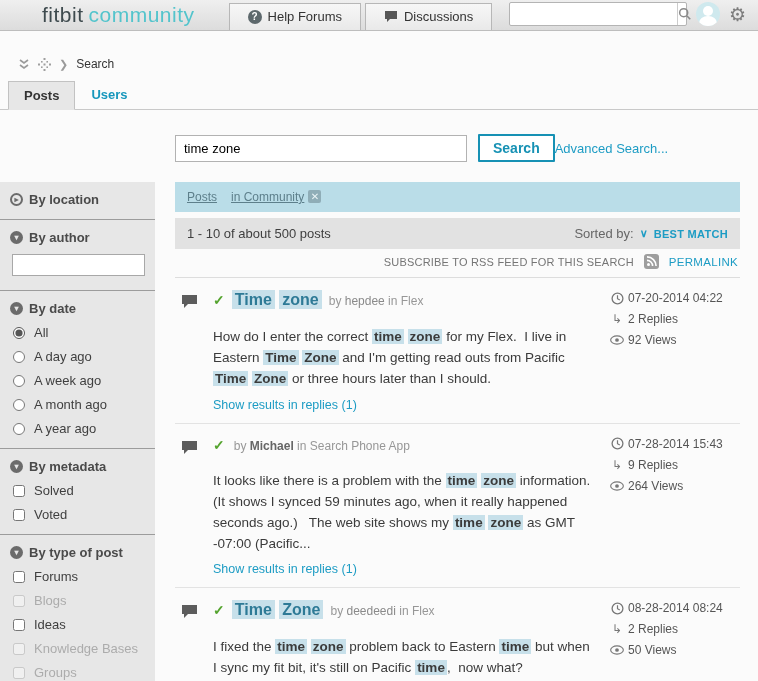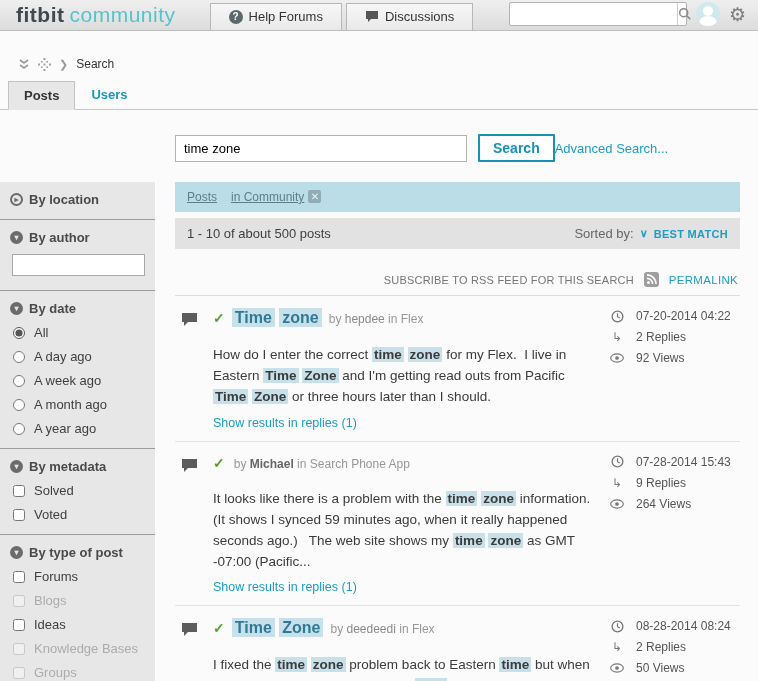--- a/index.html
+++ b/index.html
@@ -3,21 +3,21 @@
 <meta charset="utf-8">
 <style>
   * { margin:0; padding:0; box-sizing:border-box; }
   html,body { width:758px; height:681px; overflow:hidden; background:#fbfbfb;
     font-family:"Liberation Sans", sans-serif; color:#3b3b3b; }
 
   
   .header { height:31px; background:linear-gradient(#efefef,#dcdcdc);
     border-bottom:1px solid #bdbdbd; display:flex; align-items:flex-end; }
   .logo { margin:0 0 3px 16px; font-size:21px; letter-spacing:.5px; display:flex; gap:5px; align-items:baseline;}
-  .logo .fit { color:#3e4a4e; font-weight:bold; }
+  .logo .fit { color:#3e4a4e; font-weight:normal;margin-left:26px; }
   .logo .comm { color:#53c4cc; }
   .hnav { display:flex; margin-left:34px; gap:4px; }
   .htab { display:flex; align-items:center; gap:6px; background:linear-gradient(#f7f7f7,#e9e9e9);
     border:1px solid #b7b7b7; border-bottom:none; padding:5px 18px 6px; font-size:13px; color:#333; cursor:pointer;}
   .qicon { width:14px; height:14px; border-radius:50%; background:#5d686c; color:#fff; font-size:10px;
     font-weight:bold; display:inline-flex; align-items:center; justify-content:center; }
   .hright { margin-left:auto; display:flex; align-items:center; gap:9px; padding:0 12px 4px 0; }
   .hsearch { width:178px; height:24px; background:#fff; border:1px solid #b4b4b4; border-radius:2px;
     display:flex; align-items:center; }
   .hsearch input { flex:1; border:none; outline:none; height:20px; font-size:12px; padding:0 6px; background:transparent;}
@@ -65,21 +65,21 @@
   .chipbar { background:#badde8; padding:8px 12px; font-size:12px; display:flex; align-items:center; gap:14px;}
   .chiplink { color:#5d7f8b; text-decoration:underline; cursor:pointer; }
   .chipx { display:inline-flex; width:13px; height:13px; background:#8fadb7; border-radius:2px; color:#eaf4f7;
     font-size:10px; align-items:center; justify-content:center; margin-left:4px; cursor:pointer; vertical-align:1px;}
   .sortbar { background:#e2e2e2; margin-top:6px; padding:8px 12px; font-size:13px; display:flex; align-items:center;}
   .sortbar .cnt { color:#3f3f3f; }
   .sortbar .right { margin-left:auto; display:flex; align-items:center; gap:6px; }
   .sortlbl { color:#666; }
   .sortchev { color:#1d9cc4; font-size:11px; font-weight:bold; }
   .sortval { color:#1d9cc4; font-size:11px; font-weight:bold; letter-spacing:.3px; cursor:pointer;}
-  .rssrow { display:flex; align-items:center; justify-content:flex-end; gap:10px; padding:23px 2px 8px;
+  .rssrow { display:flex; align-items:center; justify-content:flex-end; gap:10px; padding:5px 2px 8px;
     border-bottom:1px solid #ddd; }
   .rsslbl { font-size:11px; color:#757575; letter-spacing:.2px; cursor:pointer;}
   .rssicon { width:15px; height:15px; background:#9e9e9e; border-radius:3px; position:relative; cursor:pointer;}
   .plink { font-size:11.5px; font-weight:normal; color:#1d9cc4; letter-spacing:.3px; cursor:pointer;}
 
   
   .res { display:flex; padding:13px 0 10px; border-bottom:1px solid #e3e3e3; }
   .res:last-child { border-bottom:none; }
   .rescol-ic { width:38px; flex:none; padding-left:6px; padding-top:3px; }
   .rescol-main { flex:1; min-width:0; padding-right:14px; }
@@ -87,21 +87,21 @@
   .titlerow { display:flex; align-items:baseline; flex-wrap:wrap; column-gap:5px; }
   .chk { color:#55a42f; font-weight:bold; font-size:14px; margin-right:2px; }
   .rtitle { font-size:16px; font-weight:bold; color:#2e7a96; cursor:pointer; white-space:pre-wrap;}
   .rtitle .hl { background:#c7e0ea; padding:1px 3px; }
   .byline { font-size:12px; color:#979797; margin-left:2px; }
   .byline .author { color:#8a8a8a; cursor:pointer;}
   .byline .author.strong { color:#666; font-weight:bold; }
   .rbody { font-size:13.5px; line-height:1.55; margin-top:18px; color:#3b3b3b; white-space:pre-wrap;}
   .rbody .hl { background:#c7e0ea; font-weight:bold; padding:0 2px; }
   .replies { display:inline-block; margin-top:8px; font-size:12.5px; color:#1d9cc4; cursor:pointer;}
-  .mline { display:flex; align-items:center; gap:12px; margin-bottom:7px; }
+  .mline { display:flex; align-items:center; gap:4px; margin-bottom:7px; }
   .mline .micn { width:14px; flex:none; display:inline-flex; justify-content:center; color:#777;}
   .bubble { color:#5c5c5c; }
 </style>
 </head>
 <body>
 
 <div class="header">
   <div class="logo">
     <span class="fit">fitbit</span>
     <span class="comm">community</span>

